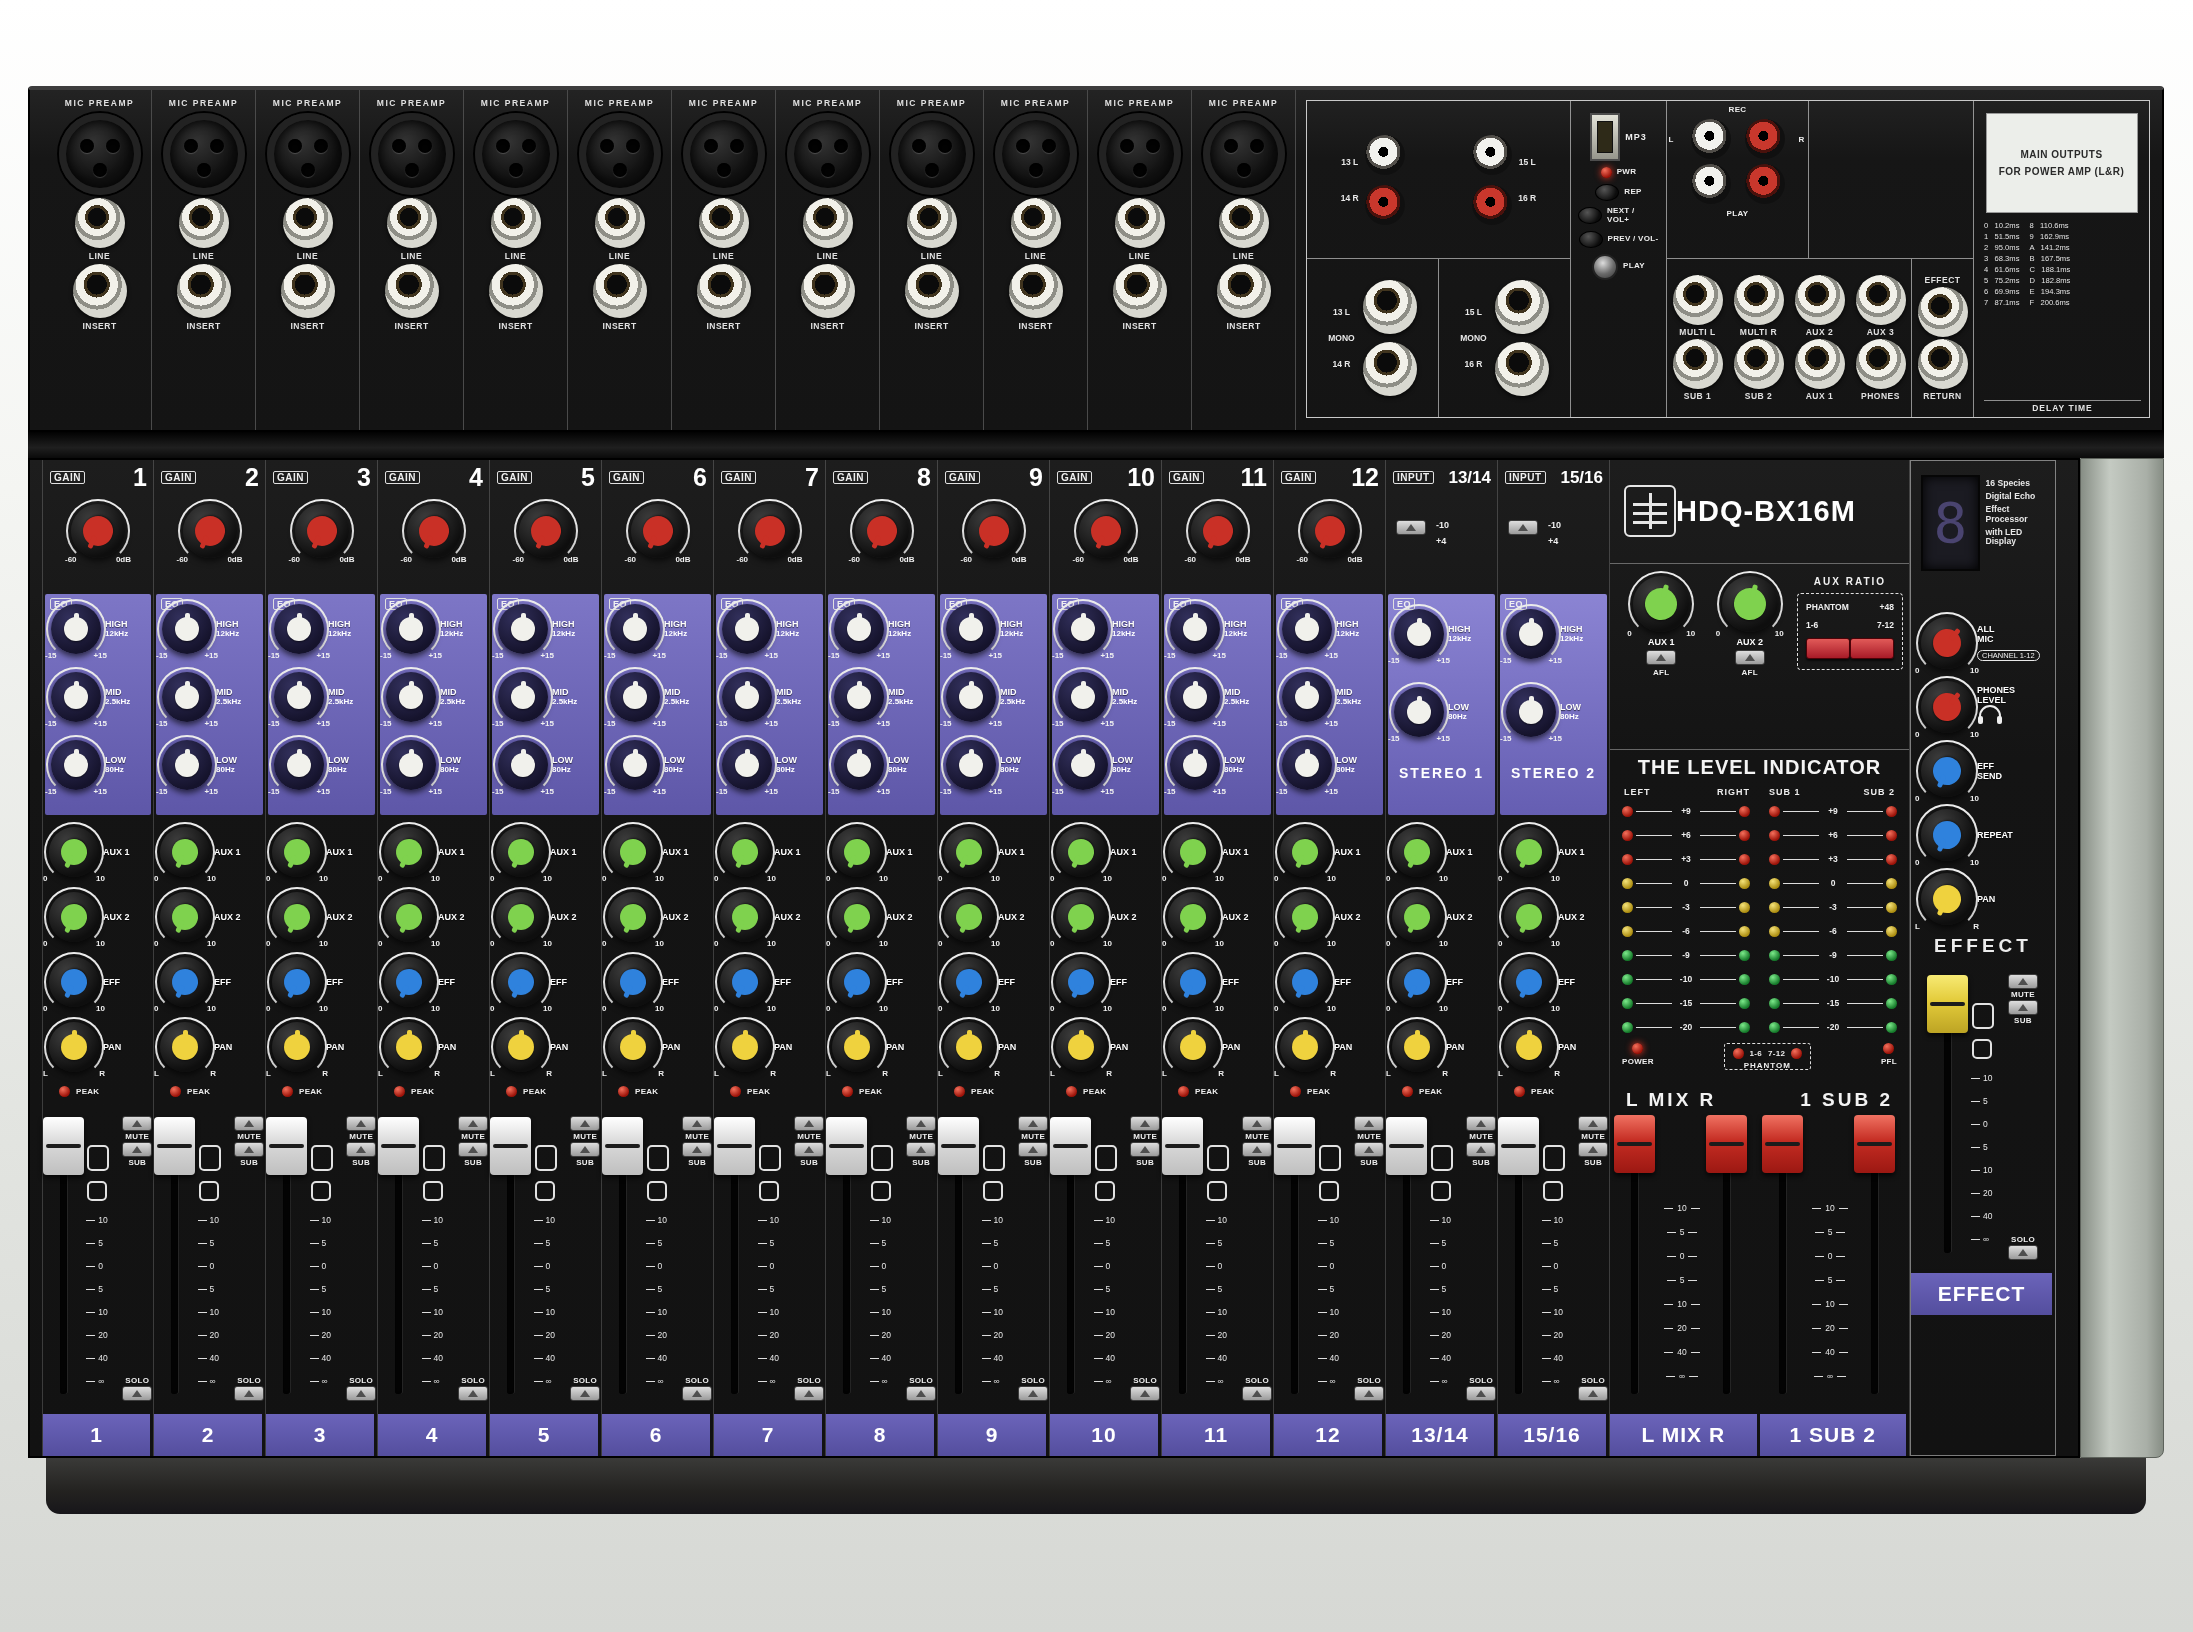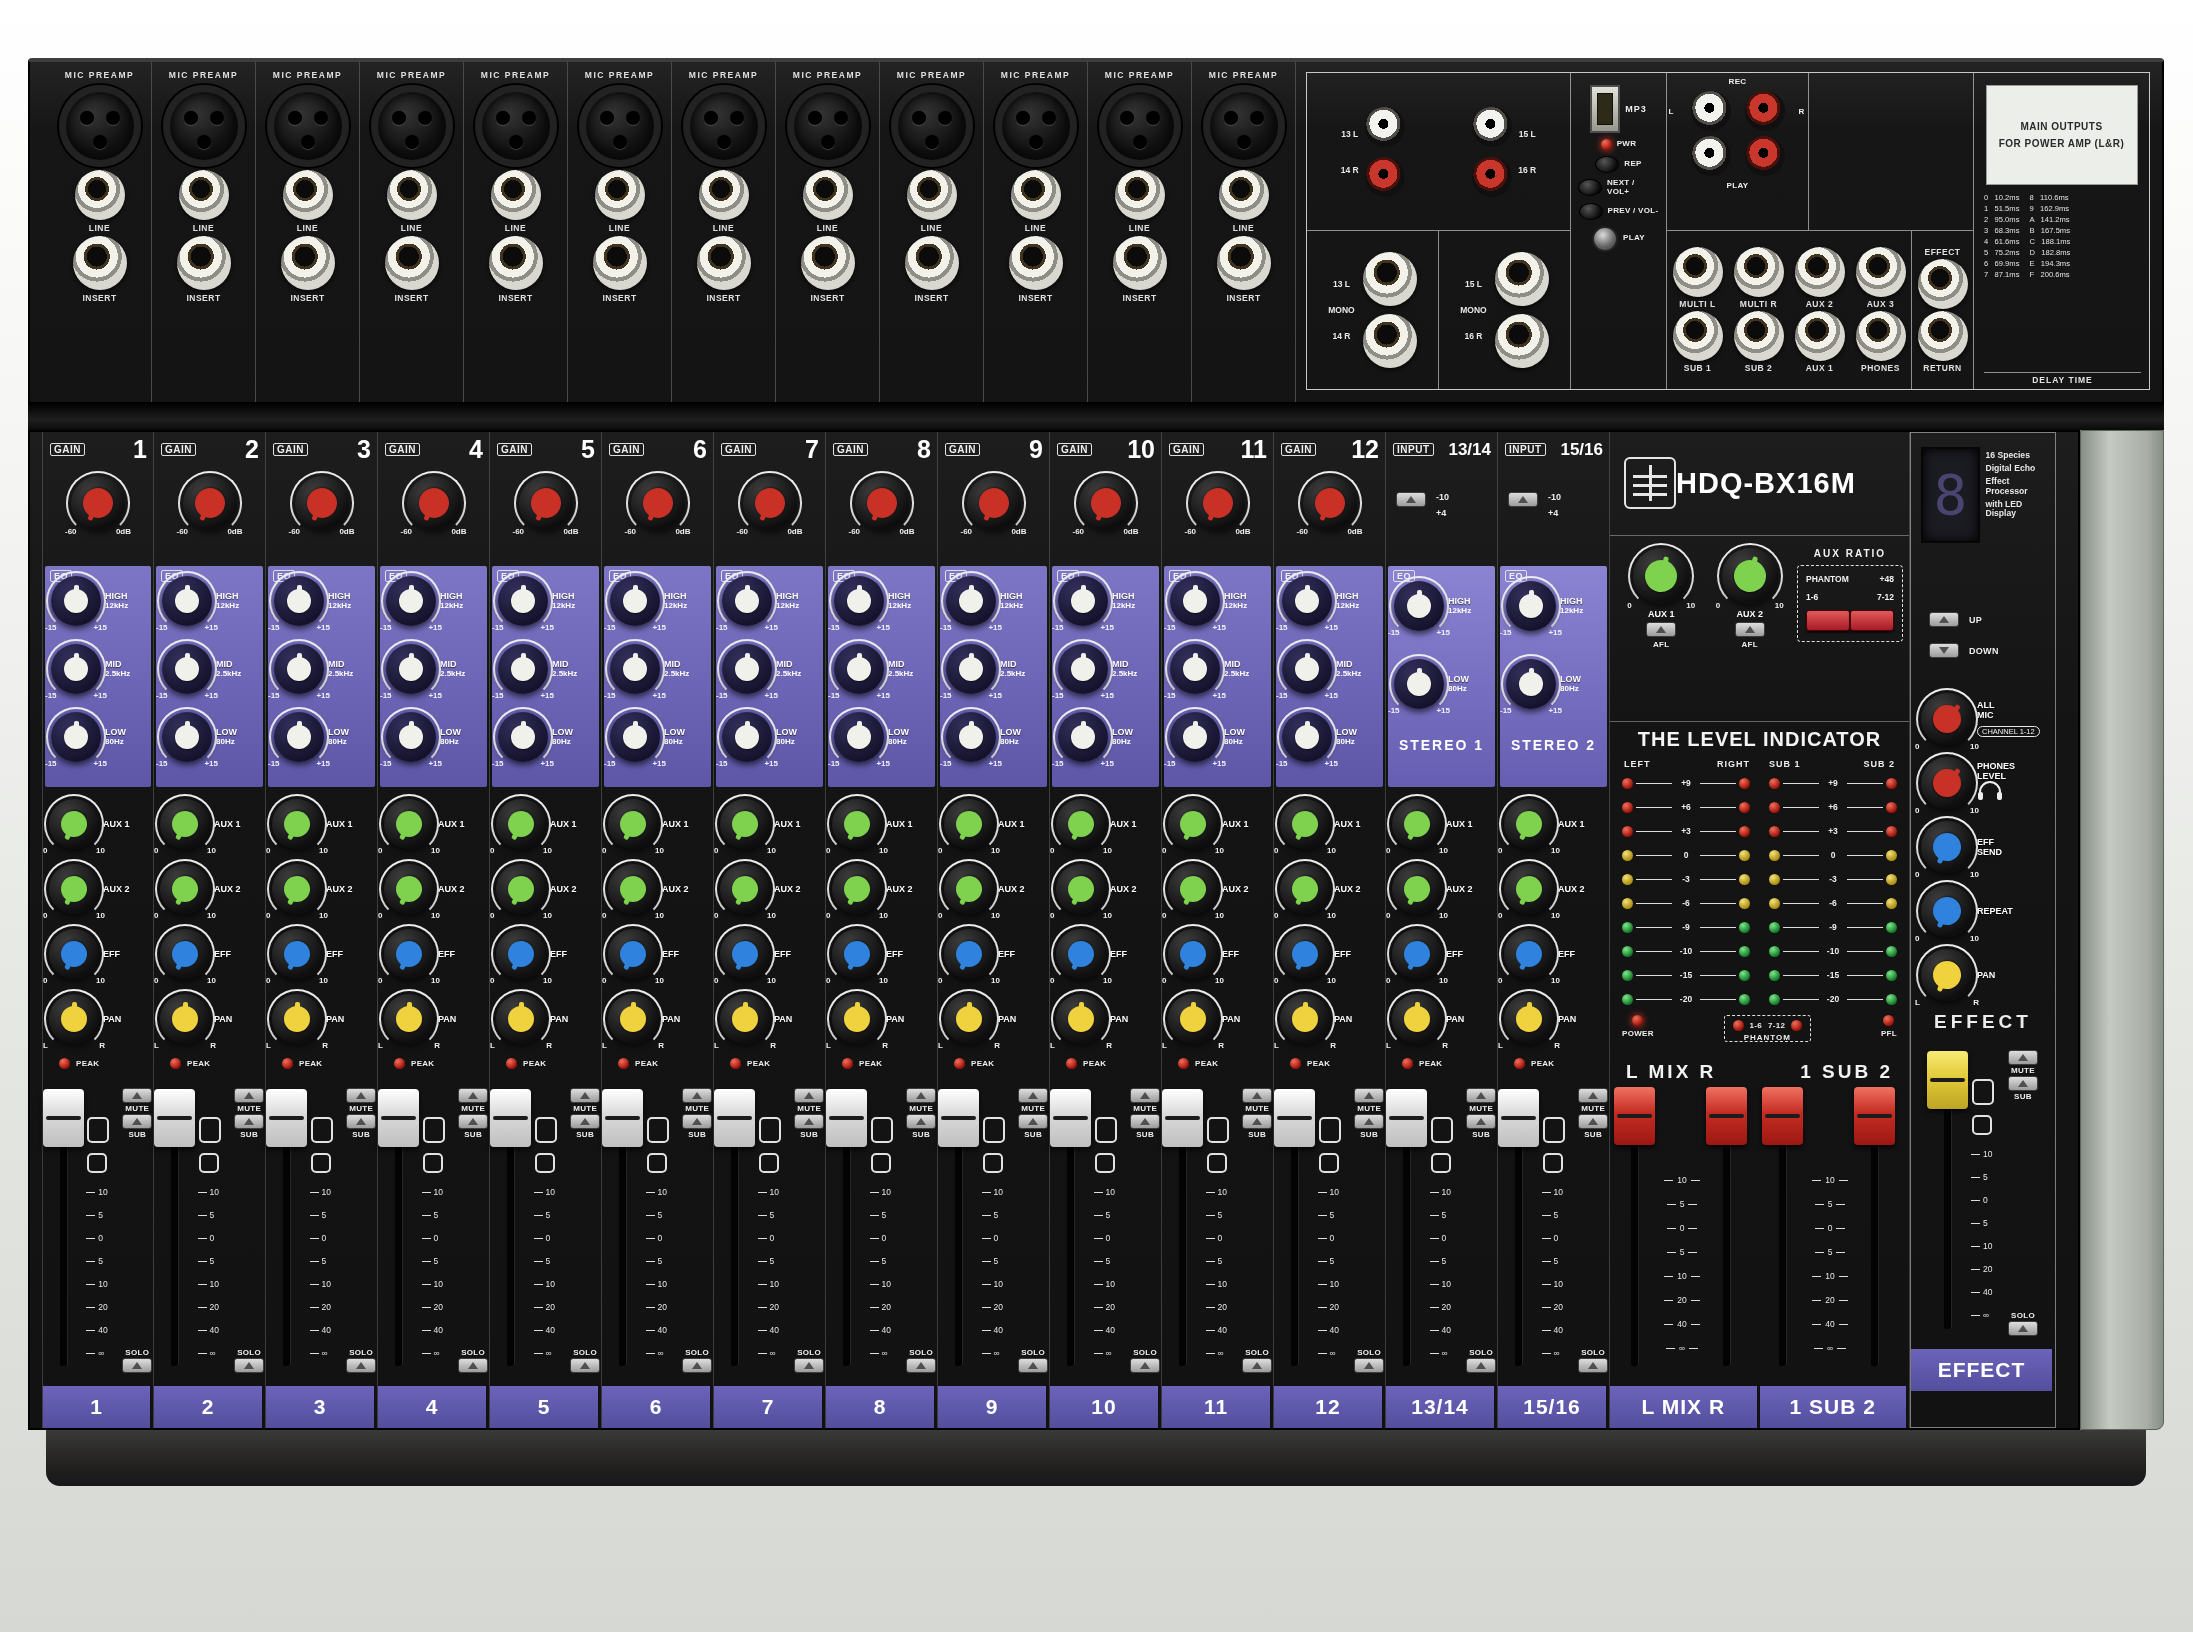--- a/index.html
+++ b/index.html
@@ -7,21 +7,21 @@
   body {
     font-family:"Liberation Sans", sans-serif;
     background:linear-gradient(180deg,#ffffff 0%,#f4f5f2 30%,#e2e4e0 70%,#d6d8d4 100%);
     position:relative; overflow:hidden;
   }
   i { display:block; font-style:normal; }
   .mixer { position:absolute; left:28px; top:6px; width:2136px; }
 
   
   .rear {
-    margin-top:52px; height:346px; background:linear-gradient(180deg,#232323,#161616 20%,#141414);
+    margin-top:80px; height:346px; background:linear-gradient(180deg,#232323,#161616 20%,#141414);
     border:2px solid #000; border-top:4px solid #3d3d3d; border-radius:4px 4px 0 0;
     display:flex; padding-left:18px;
   }
   .rear-ch { width:104px; border-right:1px solid #4a4a4a; display:flex; flex-direction:column; align-items:center; padding-top:8px; gap:3px; }
   .miclab { font-size:8.5px; color:#e0e0e0; letter-spacing:1.5px; font-weight:bold; }
   .xlrf { width:82px; height:82px; border-radius:50%; position:relative; margin-top:2px;
     background:radial-gradient(circle at 40% 32%, #333 0%, #101010 62%);
     border:7px solid #222; box-shadow:0 0 0 2px #000, inset 0 0 12px #000; }
   .hole { position:absolute; width:14px; height:14px; border-radius:50%; background:#020202;
     box-shadow:inset 0 2px 3px #000, 0 1px 1px rgba(255,255,255,.18); }
@@ -2982,30 +2982,20 @@
       <div class="strip fx">
         <div class="fx-top">
           <div class="disp">8</div>
           <div class="fx-note">
             <span>16 Species</span>
               <span>Digital Echo</span>
             <span>Effect Processor</span>
               <span>with LED Display</span>
           </div>
         </div>
-        <div class="fx-ud">
-          <div class="udrow">
-              <i class="gbtn"></i>
-              <span class="blab">UP</span>
-            </div>
-          <div class="udrow">
-              <i class="gbtn down"></i>
-              <span class="blab">DOWN</span>
-            </div>
-        </div>
         <div id="fx-knobs">
             <div class="fxk">
               <div class="knob k56">
                 <i class="arc"></i>
                 <i class="body"></i>
                 <i class="cap c-red" style="transform: rotate(40deg);">
                   <i class="ptr"></i>
                 </i>
                 <span class="kmin">0</span>
                 <span class="kmax">10</span>

